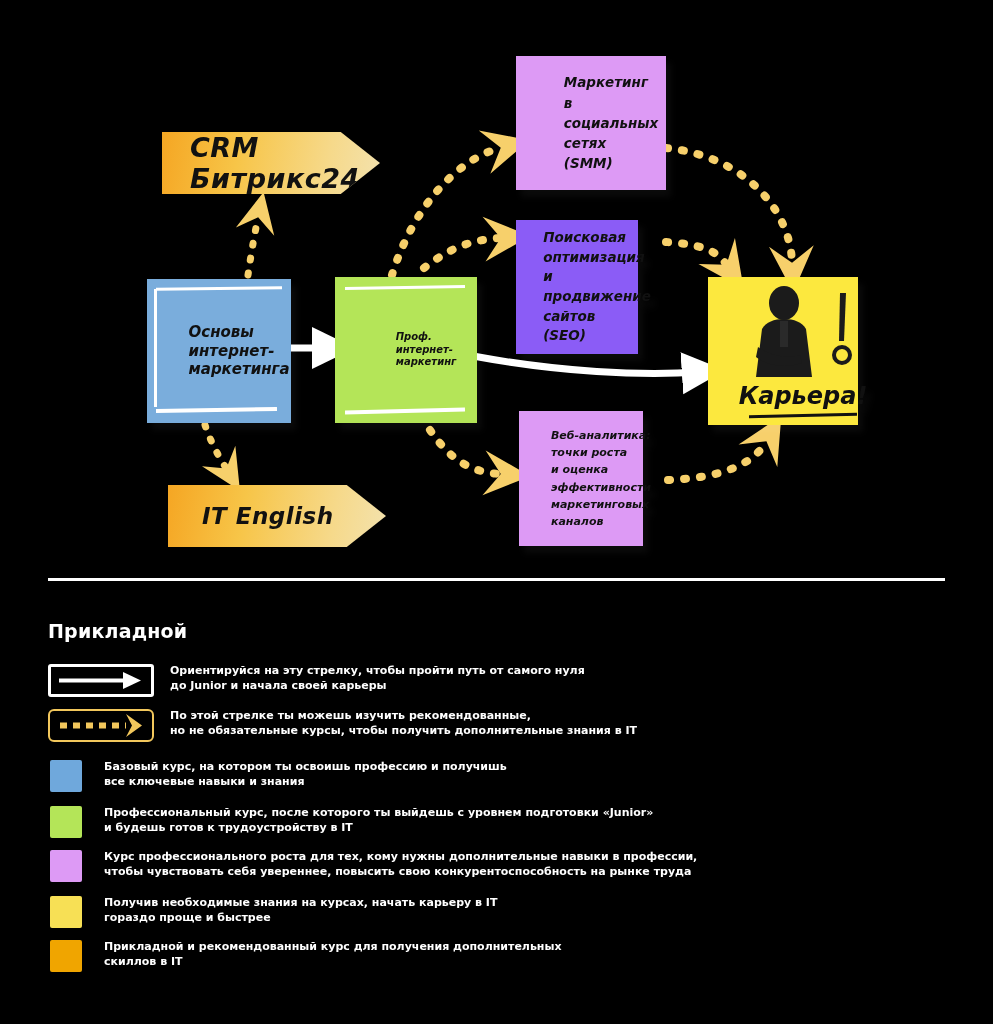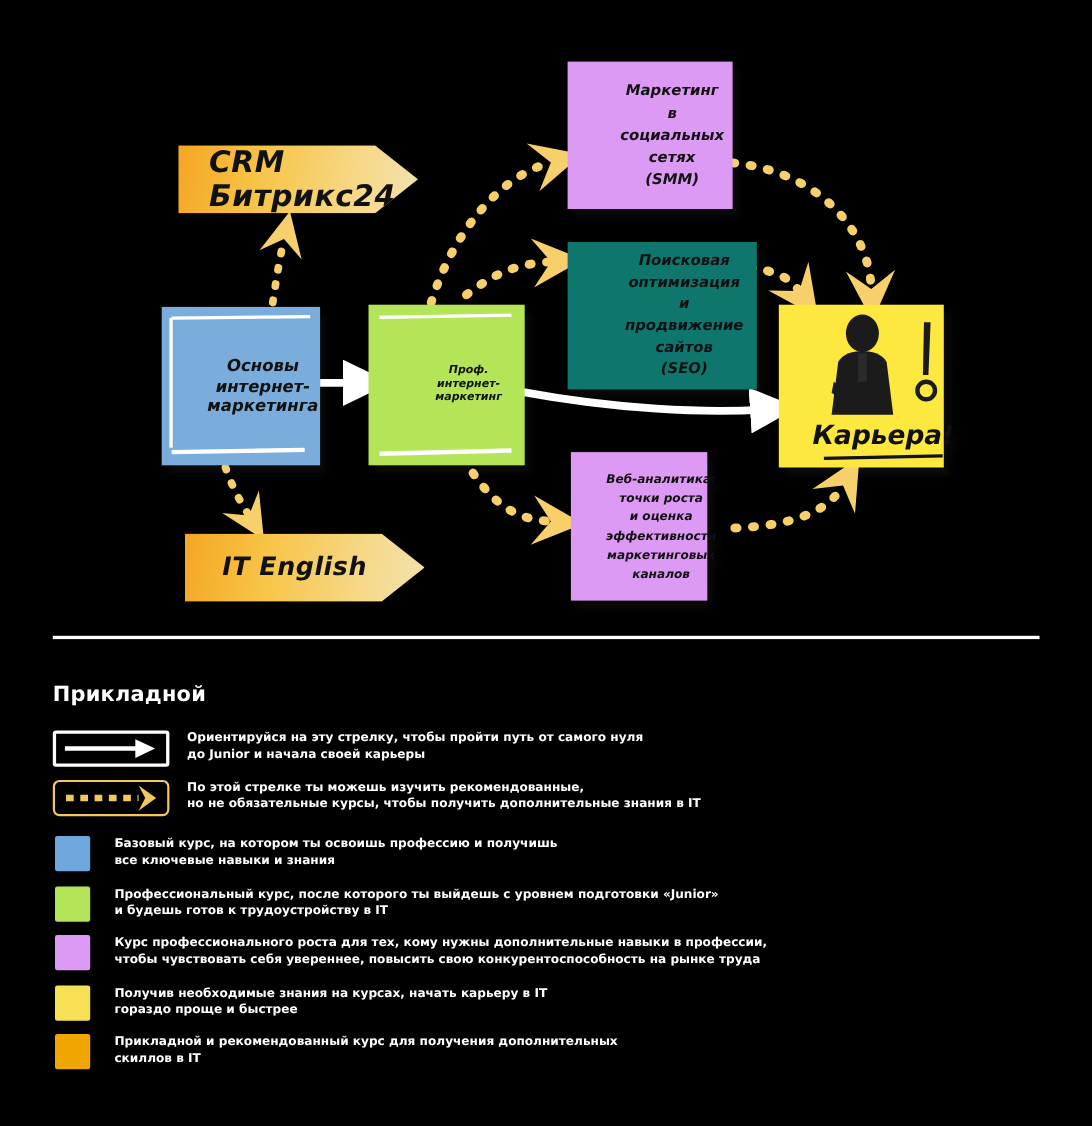--- a/index.html
+++ b/index.html
@@ -2,21 +2,21 @@
 <html><head>
 <meta charset="utf-8">
 <style>
   html,body{margin:0;padding:0;background:#000;}
   body{
     width:993px;height:1024px;position:relative;overflow:hidden;
     font-family:"DejaVu Sans","Liberation Sans",sans-serif;
     color:#fff;
   }
   #diagram{position:absolute;left:0;top:0;width:993px;height:578px;}
-  .node{position:absolute;box-sizing:border-box;display:flex;align-items:center;justify-content:center;text-align:center;padding-left:40px;}
+  .node{position:absolute;box-sizing:border-box;display:flex;align-items:center;justify-content:center;text-align:left;padding-left:40px;}
 
   
   .sticky{
     font-family:"DejaVu Sans","Liberation Sans",sans-serif;
     font-style:italic;font-weight:bold;color:#111;
     line-height:1.25;
     box-shadow:7px 9px 0 rgba(0,0,0,0.0);
     filter:drop-shadow(5px 7px 3px rgba(255,255,255,0.04));
   }
   .sticky .inner{padding:6px 8px;}
@@ -143,21 +143,21 @@
 
   <div class="shadowwrap" style="left:516px;top:56px;width:150px;height:134px;">
     <div class="node sticky" style="left:0;top:0;width:150px;height:134px;background:#DD9AF5;">
       <div class="inner" style="font-size:13.5px;white-space:pre-line;line-height:1.5;">Маркетинг
 в социальных
 сетях (SMM)</div>
     </div>
   </div>
 
   <div class="shadowwrap" style="left:516px;top:220px;width:150px;height:134px;">
-    <div class="node sticky" style="left:0;top:0;width:172px;height:134px;background:#0f766e;">
+    <div class="node sticky" style="left:0;top:0;width:122px;height:134px;background:#8b5cf6;">
       <div class="inner" style="font-size:13.5px;white-space:pre-line;line-height:1.45;">Поисковая
 оптимизация
 и продвижение
 сайтов
 (SEO)</div>
     </div>
   </div>
 
   <div class="shadowwrap" style="left:519px;top:411px;width:146px;height:135px;">
     <div class="node sticky" style="left:0;top:0;width:124px;height:135px;background:#DD9AF5;">

